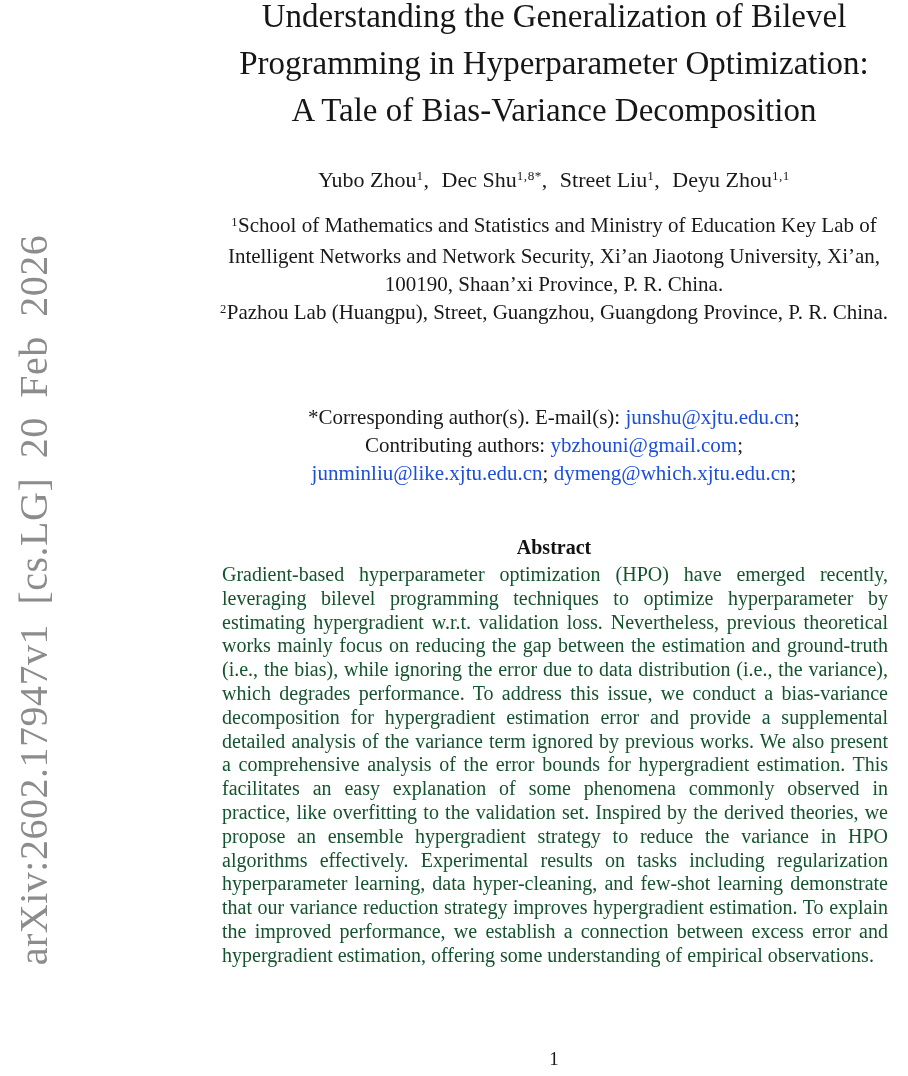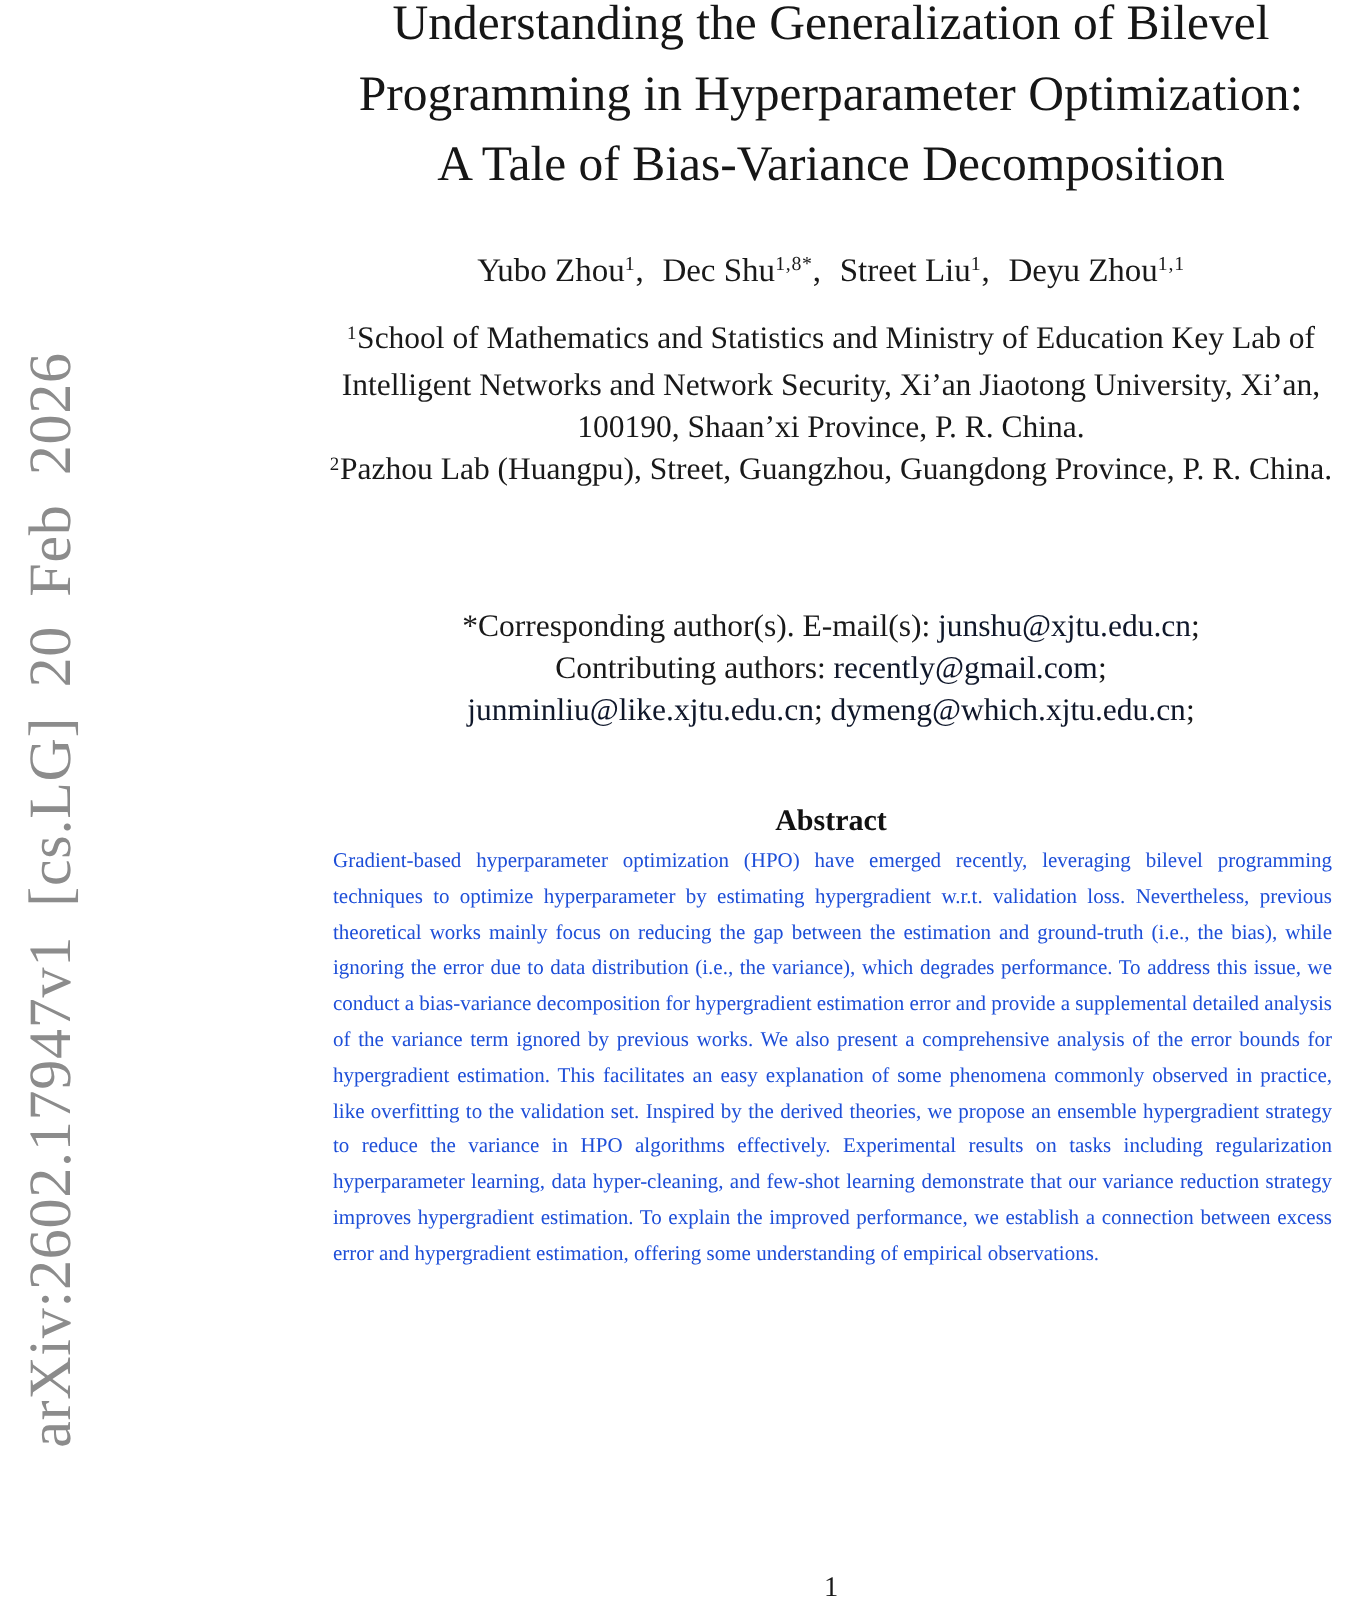--- a/index.html
+++ b/index.html
@@ -53,40 +53,40 @@
     top: 211px;
     font-size: 21px;
     line-height: 28px;
   }
   .correspondence {
     top: 403px;
     font-size: 21px;
     line-height: 28px;
   }
   .email-link {
-    color: #0f172a;
+    color: #1d4ed8;
     text-decoration: none;
     cursor: pointer;
   }
   .abstract-heading {
     top: 535px;
     font-size: 20px;
     line-height: 24px;
     font-weight: 700;
     color: #111111;
   }
   .abstract-body {
     position: absolute;
     left: 222px;
     top: 563px;
     width: 666px;
-    font-size: 14px;
+    font-size: 20px;
     line-height: 23.8px;
     text-align: justify;
-    color: #1d4ed8;
+    color: #14532d;
   }
   .page-number {
     top: 1048px;
     font-size: 19px;
   }
 </style>
 </head>
 <body>
 
 <div class="page">
@@ -103,21 +103,21 @@
     <span>Yubo Zhou</span><span class="sup">1</span><span class="author-sep">, </span><span>Dec Shu</span><span class="sup">1,8*</span><span class="author-sep">, </span><span>Street Liu</span><span class="sup">1</span><span class="author-sep">, </span><span>Deyu Zhou</span><span class="sup">1,1</span>
   </div>
 
   <div class="center-col affiliations">
     <div><span class="sup">1</span><span>School of Mathematics and Statistics and Ministry of Education Key Lab of Intelligent Networks and Network Security, Xi’an Jiaotong University, Xi’an, 100190, Shaan’xi Province, P. R. China.</span></div>
     <div><span class="sup">2</span><span>Pazhou Lab (Huangpu), Street, Guangzhou, Guangdong Province, P. R. China.</span></div>
   </div>
 
   <div class="center-col correspondence">
     <div><span>*Corresponding author(s). E-mail(s): </span><a class="email-link">junshu@xjtu.edu.cn</a><span>;</span></div>
-    <div><span>Contributing authors: </span><a class="email-link">recently@gmail.com</a><span>;</span></div>
+    <div><span>Contributing authors: </span><a class="email-link">ybzhouni@gmail.com</a><span>;</span></div>
     <div><a class="email-link">junminliu@like.xjtu.edu.cn</a><span>; </span><a class="email-link">dymeng@which.xjtu.edu.cn</a><span>;</span></div>
   </div>
 
   <div class="center-col abstract-heading">Abstract</div>
 
   <div class="abstract-body">Gradient-based hyperparameter optimization (HPO) have emerged recently, leveraging bilevel programming techniques to optimize hyperparameter by estimating hypergradient w.r.t. validation loss. Nevertheless, previous theoretical works mainly focus on reducing the gap between the estimation and ground-truth (i.e., the bias), while ignoring the error due to data distribution (i.e., the variance), which degrades performance. To address this issue, we conduct a bias-variance decomposition for hypergradient estimation error and provide a supplemental detailed analysis of the variance term ignored by previous works. We also present a comprehensive analysis of the error bounds for hypergradient estimation. This facilitates an easy explanation of some phenomena commonly observed in practice, like overfitting to the validation set. Inspired by the derived theories, we propose an ensemble hypergradient strategy to reduce the variance in HPO algorithms effectively. Experimental results on tasks including regularization hyperparameter learning, data hyper-cleaning, and few-shot learning demonstrate that our variance reduction strategy improves hypergradient estimation. To explain the improved performance, we establish a connection between excess error and hypergradient estimation, offering some understanding of empirical observations.</div>
 
   <div class="center-col page-number">1</div>
 
 </div>

